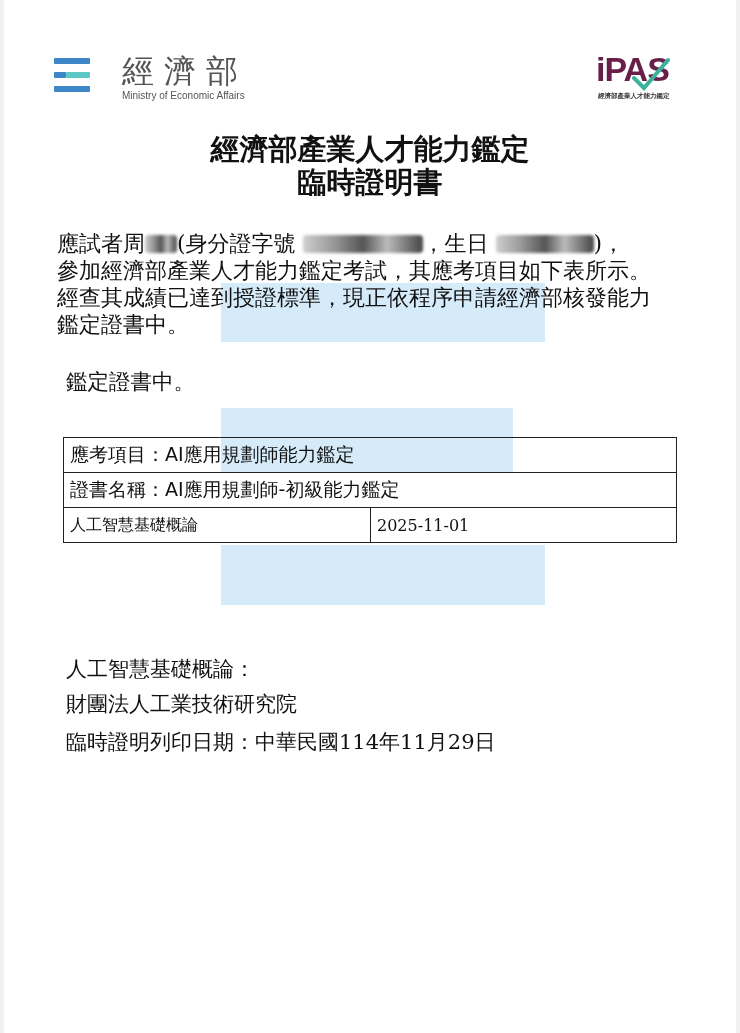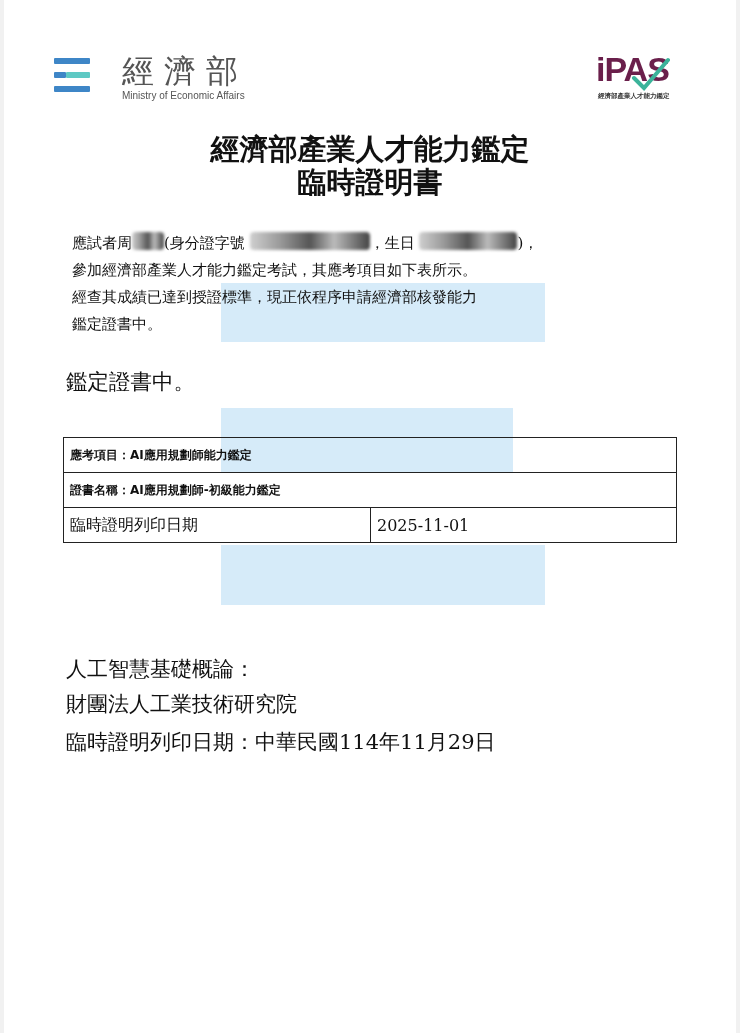--- a/index.html
+++ b/index.html
@@ -28,29 +28,29 @@
 
     
     .title { position: absolute; left: 0; width: 740px; text-align: center; font-weight: bold; font-size: 29px; line-height: 34px; font-family: "DejaVu Sans", "Liberation Sans", sans-serif; }
     .title1 { top: 132px; }
     .title2 { top: 165px; text-align: center; }
 
     
     .hl { position: absolute; background: #d6ebf9; }
 
     
-    .para { position: absolute; left: 72px; top: 230px; width: 620px; font-size: 15px; line-height: 27px; }
+    .para { position: absolute; left: 57px; top: 230px; width: 620px; font-size: 22px; line-height: 27px; }
     .para .line { white-space: nowrap; position: relative; }
     .redact { display: inline-block; height: 18px; vertical-align: -2px; background: linear-gradient(90deg, #cfcfcf 0%, #9a9a9a 25%, #555 50%, #bbb 70%, #444 100%); filter: blur(1.5px); border-radius: 4px; }
     .certify { position: absolute; left: 66px; top: 367px; font-size: 21.5px; }
 
     
     .tbl { position: absolute; left: 63px; top: 437px; width: 614px; border-collapse: collapse; font-size: 16px; }
     .tbl td { border: 1.5px solid #222; height: 34px; padding: 0 6px; }
-    .tbl .bold { font-weight: bold; font-family: "DejaVu Sans", "Liberation Sans", sans-serif; font-size: 12px; }
+    .tbl .bold { font-weight: normal; font-family: "DejaVu Sans", "Liberation Sans", sans-serif; font-size: 19px; }
     .tbl .center { text-align: center; }
     .tbl .col1 { width: 294px; }
 
     .foot { position: absolute; left: 66px; font-size: 21px; white-space: nowrap; }
     .foot1 { top: 655px; }
     .foot2 { top: 690px; }
     .foot3 { top: 728px; }
   </style>
 </head>
 <body>
@@ -99,21 +99,21 @@
 
 <table class="tbl">
   <tbody>
       <tr>
     <td colspan="2" class="bold" style="background:transparent;">應考項目：AI應用規劃師能力鑑定</td>
   </tr>
   <tr>
     <td colspan="2" class="bold">證書名稱：AI應用規劃師-初級能力鑑定</td>
   </tr>
   <tr>
-    <td class="col1">臨時證明列印日期</td>
+    <td class="col1">人工智慧基礎概論</td>
     <td>2025-11-01</td>
   </tr>
 </tbody>
   </table>
 
 <div class="foot foot1">人工智慧基礎概論：</div>
 <div class="foot foot2">財團法人工業技術研究院</div>
 <div class="foot foot3">臨時證明列印日期：中華民國114年11月29日</div>
 
 </body></html>

